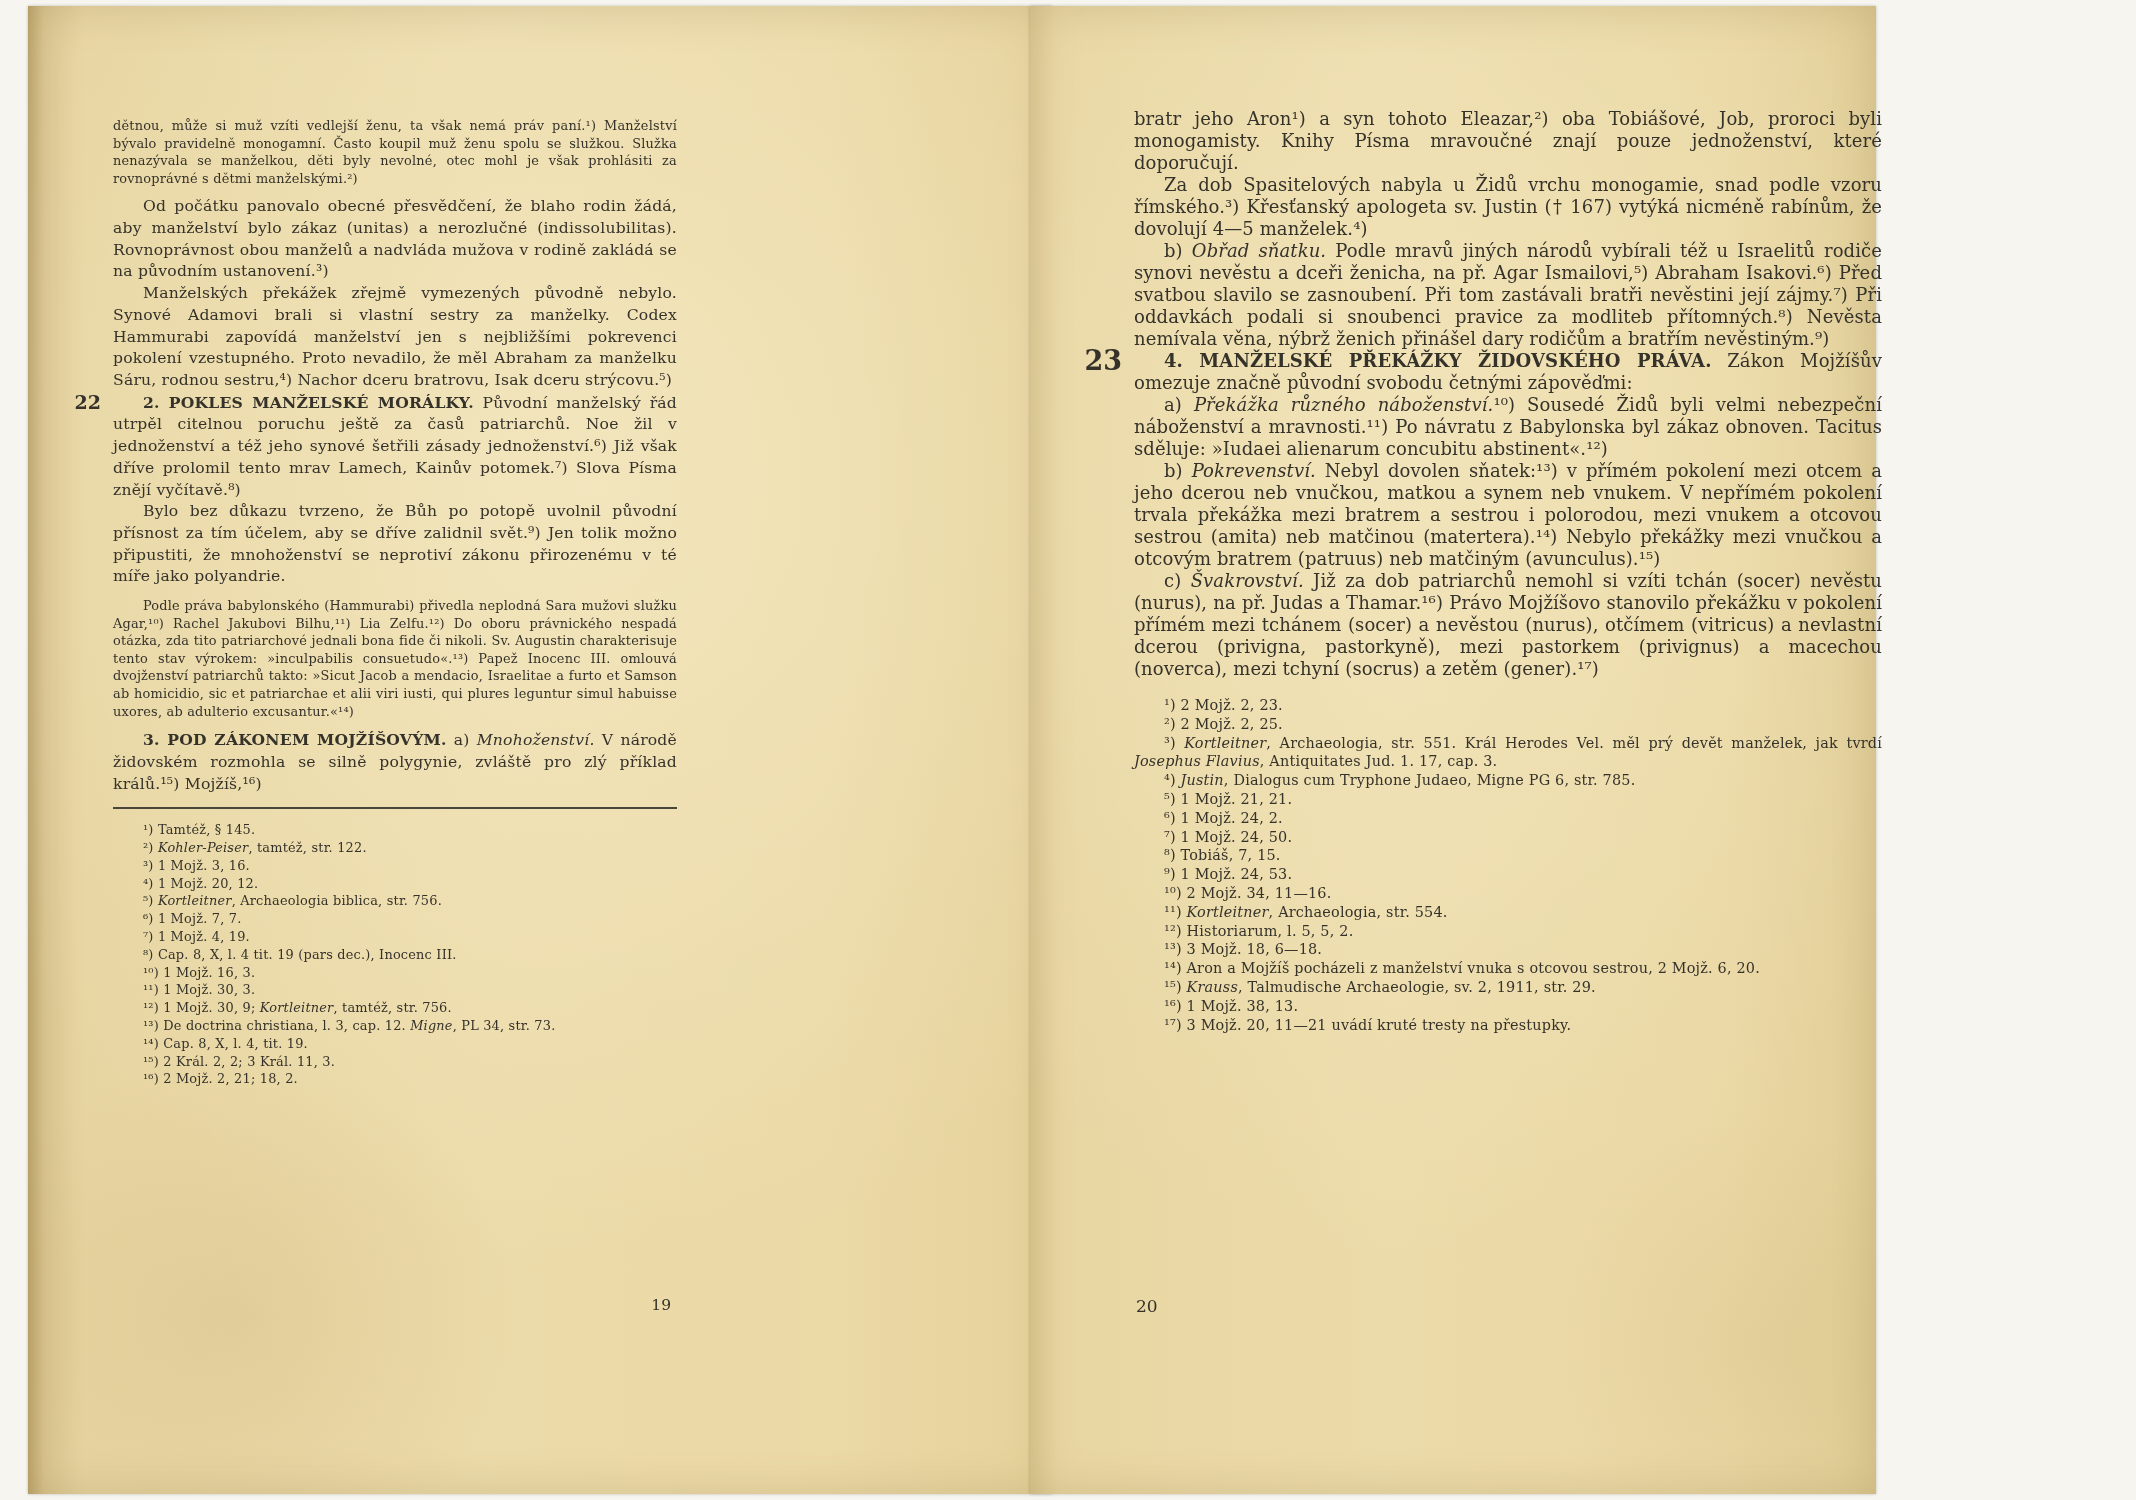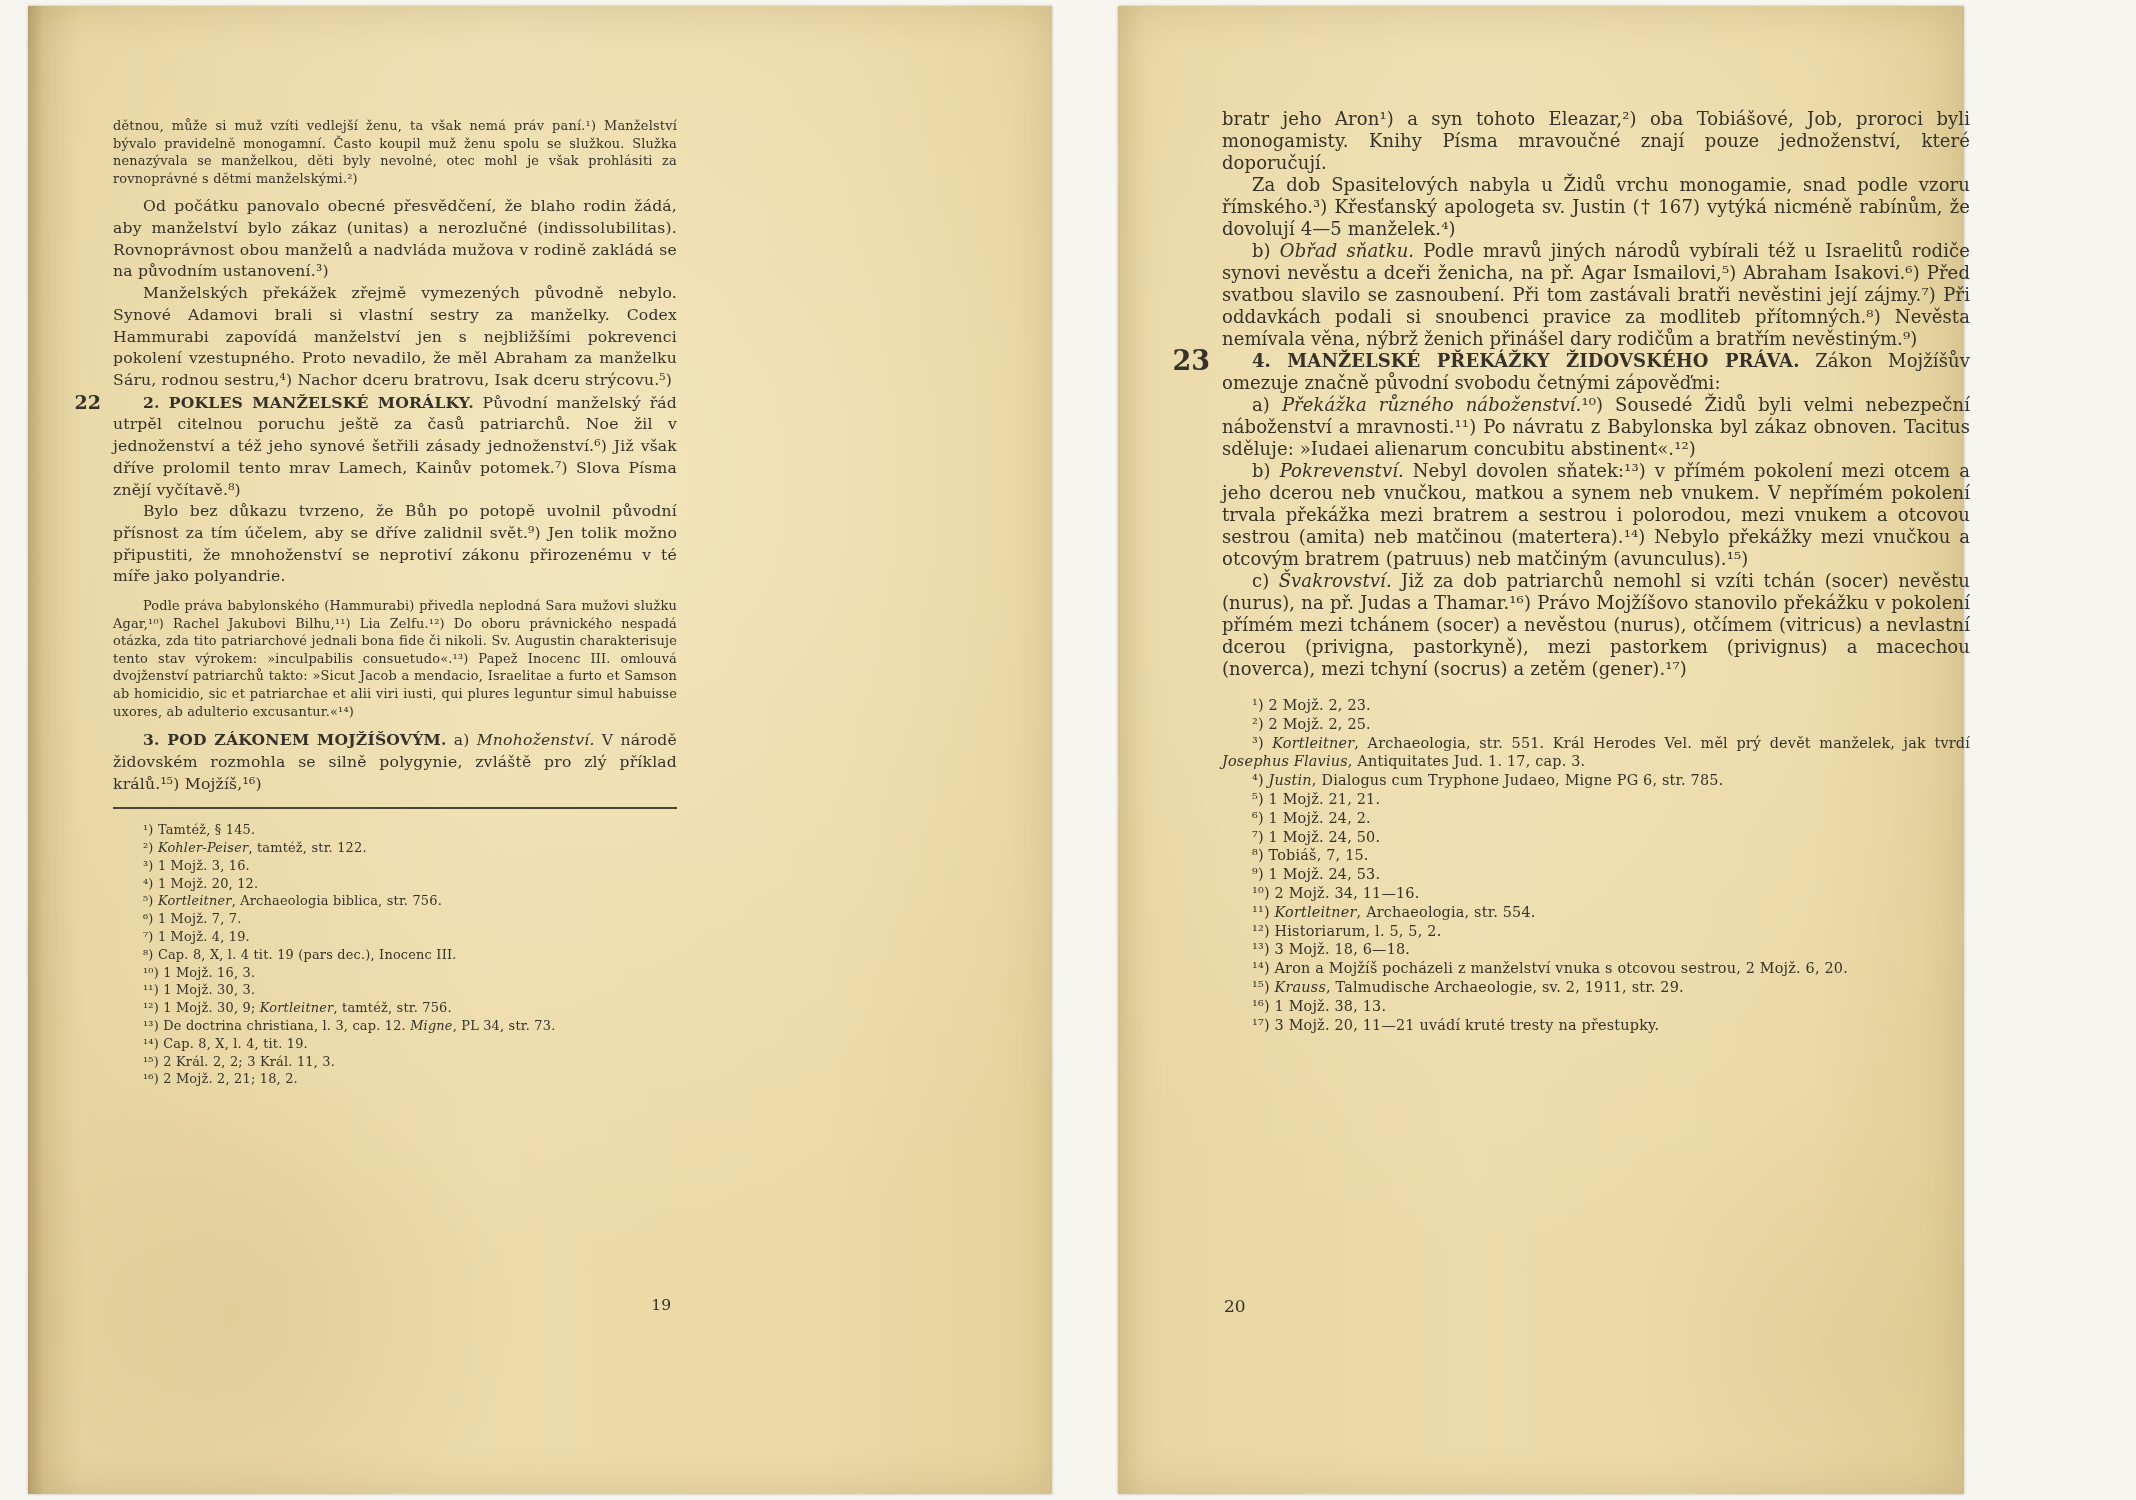--- a/index.html
+++ b/index.html
@@ -16,21 +16,21 @@
     box-shadow: inset 0 0 46px rgba(110, 86, 34, 0.20), 0 0 3px rgba(0,0,0,0.22);
   }
   .page-left {
     left: 28px; width: 1024px;
     background:
       radial-gradient(120% 85% at 55% 32%, rgba(255,249,224,0.35), rgba(255,249,224,0) 62%),
       radial-gradient(40% 25% at 20% 88%, rgba(150,115,50,0.10), rgba(150,115,50,0) 70%),
       linear-gradient(90deg, #c2aa71 0px, #dcc792 16px, #e7d5a1 55px, #ecdbaa 45%, #ebd9a6 78%, #e5d29b 100%);
   }
   .page-right {
-    left: 1118px; width: 846px;
+    left: 1030px; width: 846px;
     background:
       radial-gradient(120% 85% at 45% 32%, rgba(255,249,224,0.30), rgba(255,249,224,0) 62%),
       radial-gradient(35% 22% at 85% 90%, rgba(150,115,50,0.08), rgba(150,115,50,0) 70%),
       linear-gradient(90deg, #dfcb94 0px, #e8d6a2 28px, #ecdbaa 42%, #ead8a4 82%, #e1ce97 100%);
   }
   .text-col { position: absolute; }
   .page-left  .text-col { left: 85px;  top: 102px; width: 564px; }
   .page-right .text-col { left: 104px; top: 102px; width: 748px; }
 
   p { margin: 0; text-align: justify; position: relative; letter-spacing: 0.2px; hyphens: auto; }

